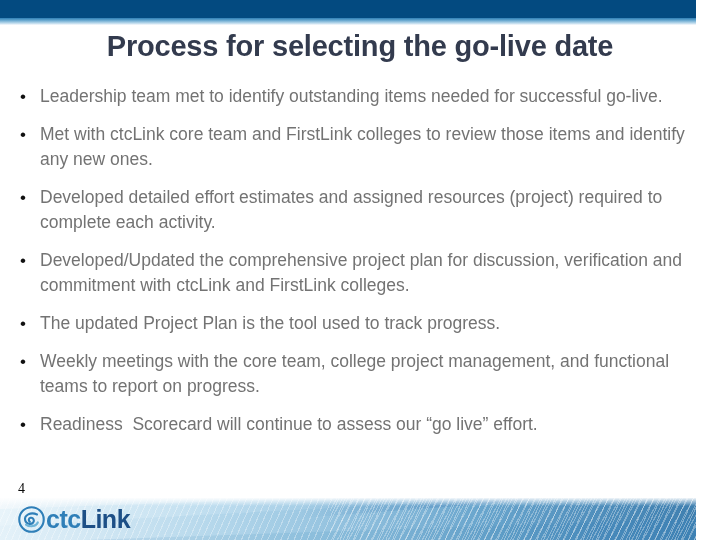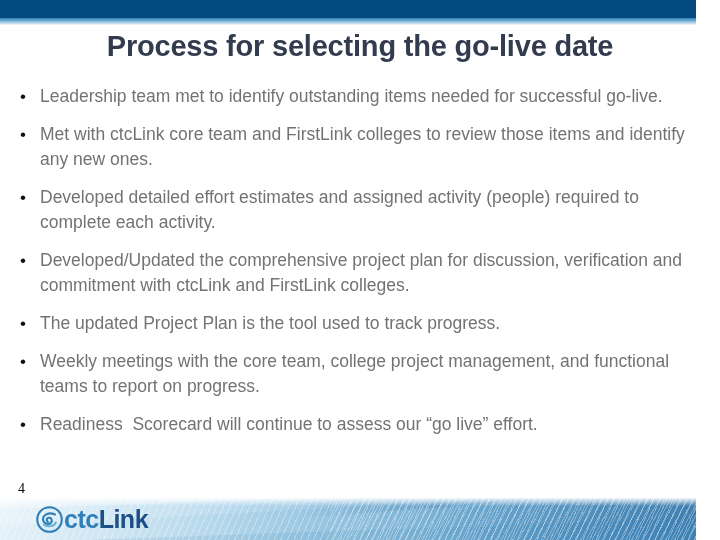--- a/index.html
+++ b/index.html
@@ -200,21 +200,21 @@
     width: 720px;
     height: 8px;
     background: linear-gradient(to bottom,
       rgba(255,255,255,0.92) 0%,
       rgba(255,255,255,0.0) 100%);
   }
 
   
   .logo {
     position: absolute;
-    left: 36px;
+    left: 18px;
     top: 504px;
     display: flex;
     align-items: center;
     height: 30px;
     justify-content: center;
   }
   .logo-mark {
     width: 27px;
     height: 27px;
     flex: 0 0 auto;
@@ -247,21 +247,21 @@
       <div class="bullet-text">Leadership team met to identify outstanding items needed for successful go-live.</div>
     </div>
 
     <div class="bullet-row">
       <div class="bullet-dot">•</div>
       <div class="bullet-text">Met with ctcLink core team and FirstLink colleges to review those items and identify any new ones.</div>
     </div>
 
     <div class="bullet-row">
       <div class="bullet-dot">•</div>
-      <div class="bullet-text">Developed detailed effort estimates and assigned activity (people) required to complete each activity.</div>
+      <div class="bullet-text">Developed detailed effort estimates and assigned resources (project) required to complete each activity.</div>
     </div>
 
     <div class="bullet-row">
       <div class="bullet-dot">•</div>
       <div class="bullet-text">Developed/Updated the comprehensive project plan for discussion, verification and commitment with ctcLink and FirstLink colleges.</div>
     </div>
 
     <div class="bullet-row">
       <div class="bullet-dot">•</div>
       <div class="bullet-text">The updated Project Plan is the tool used to track progress.</div>

